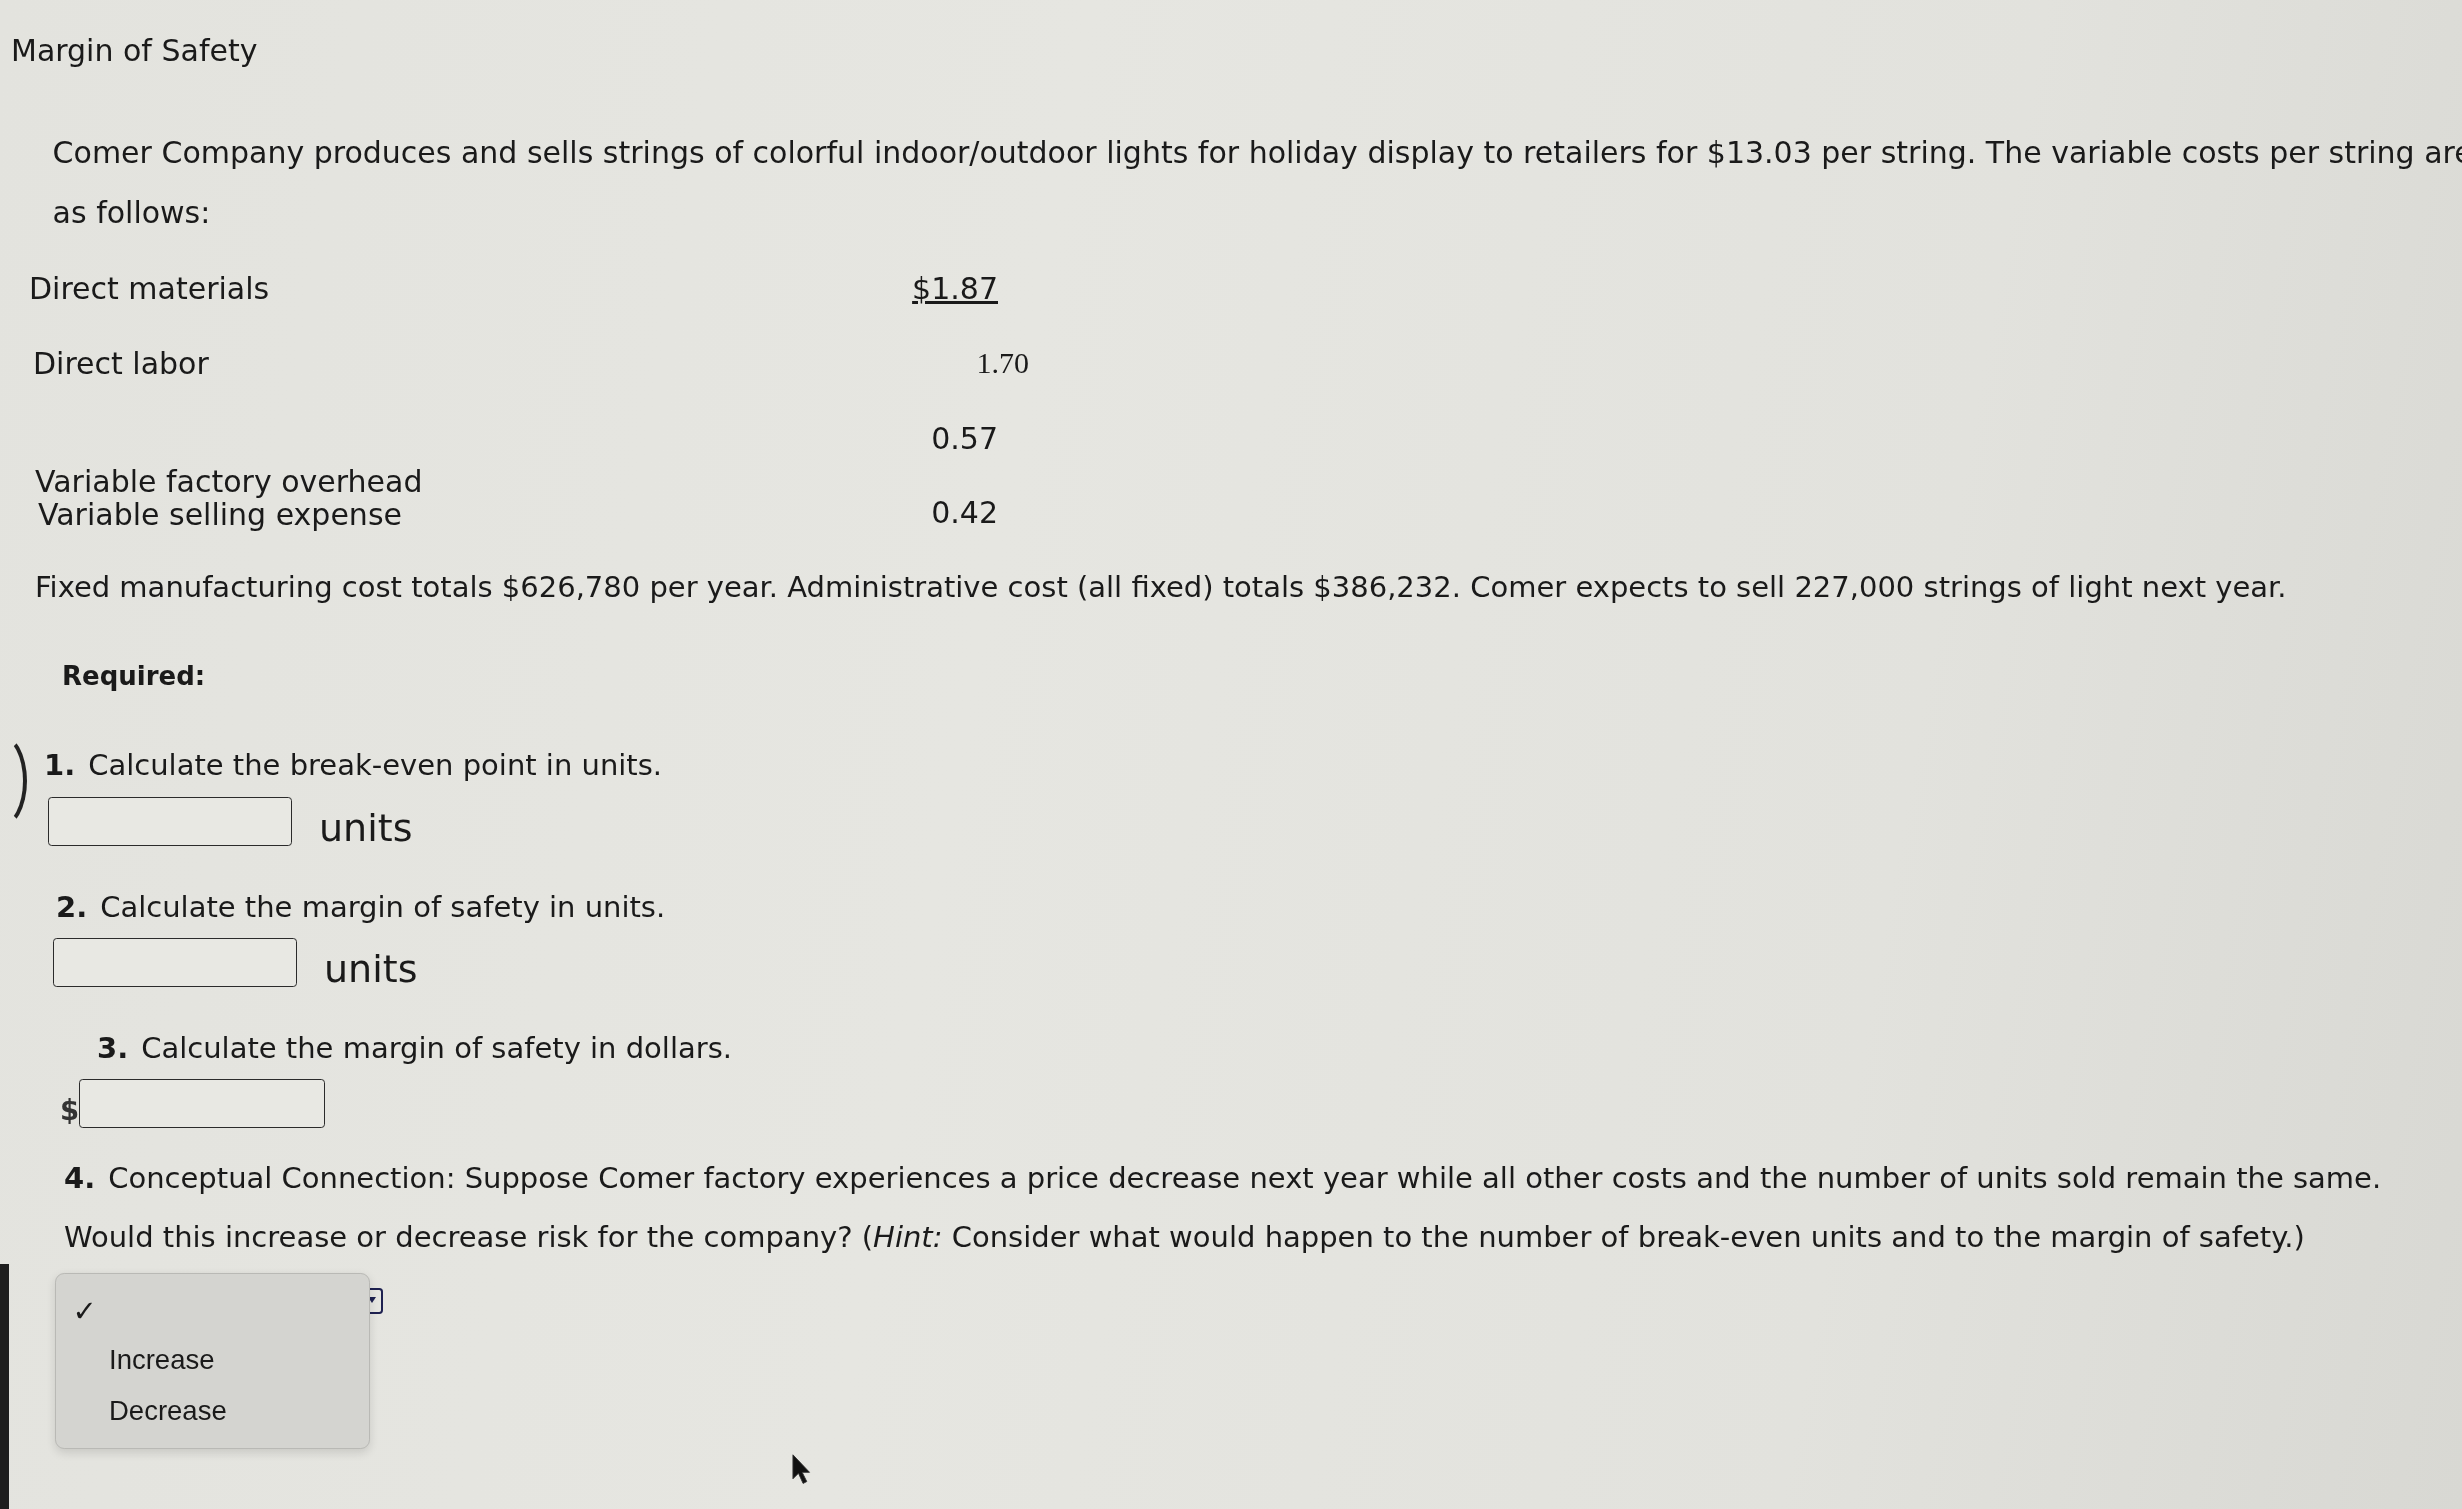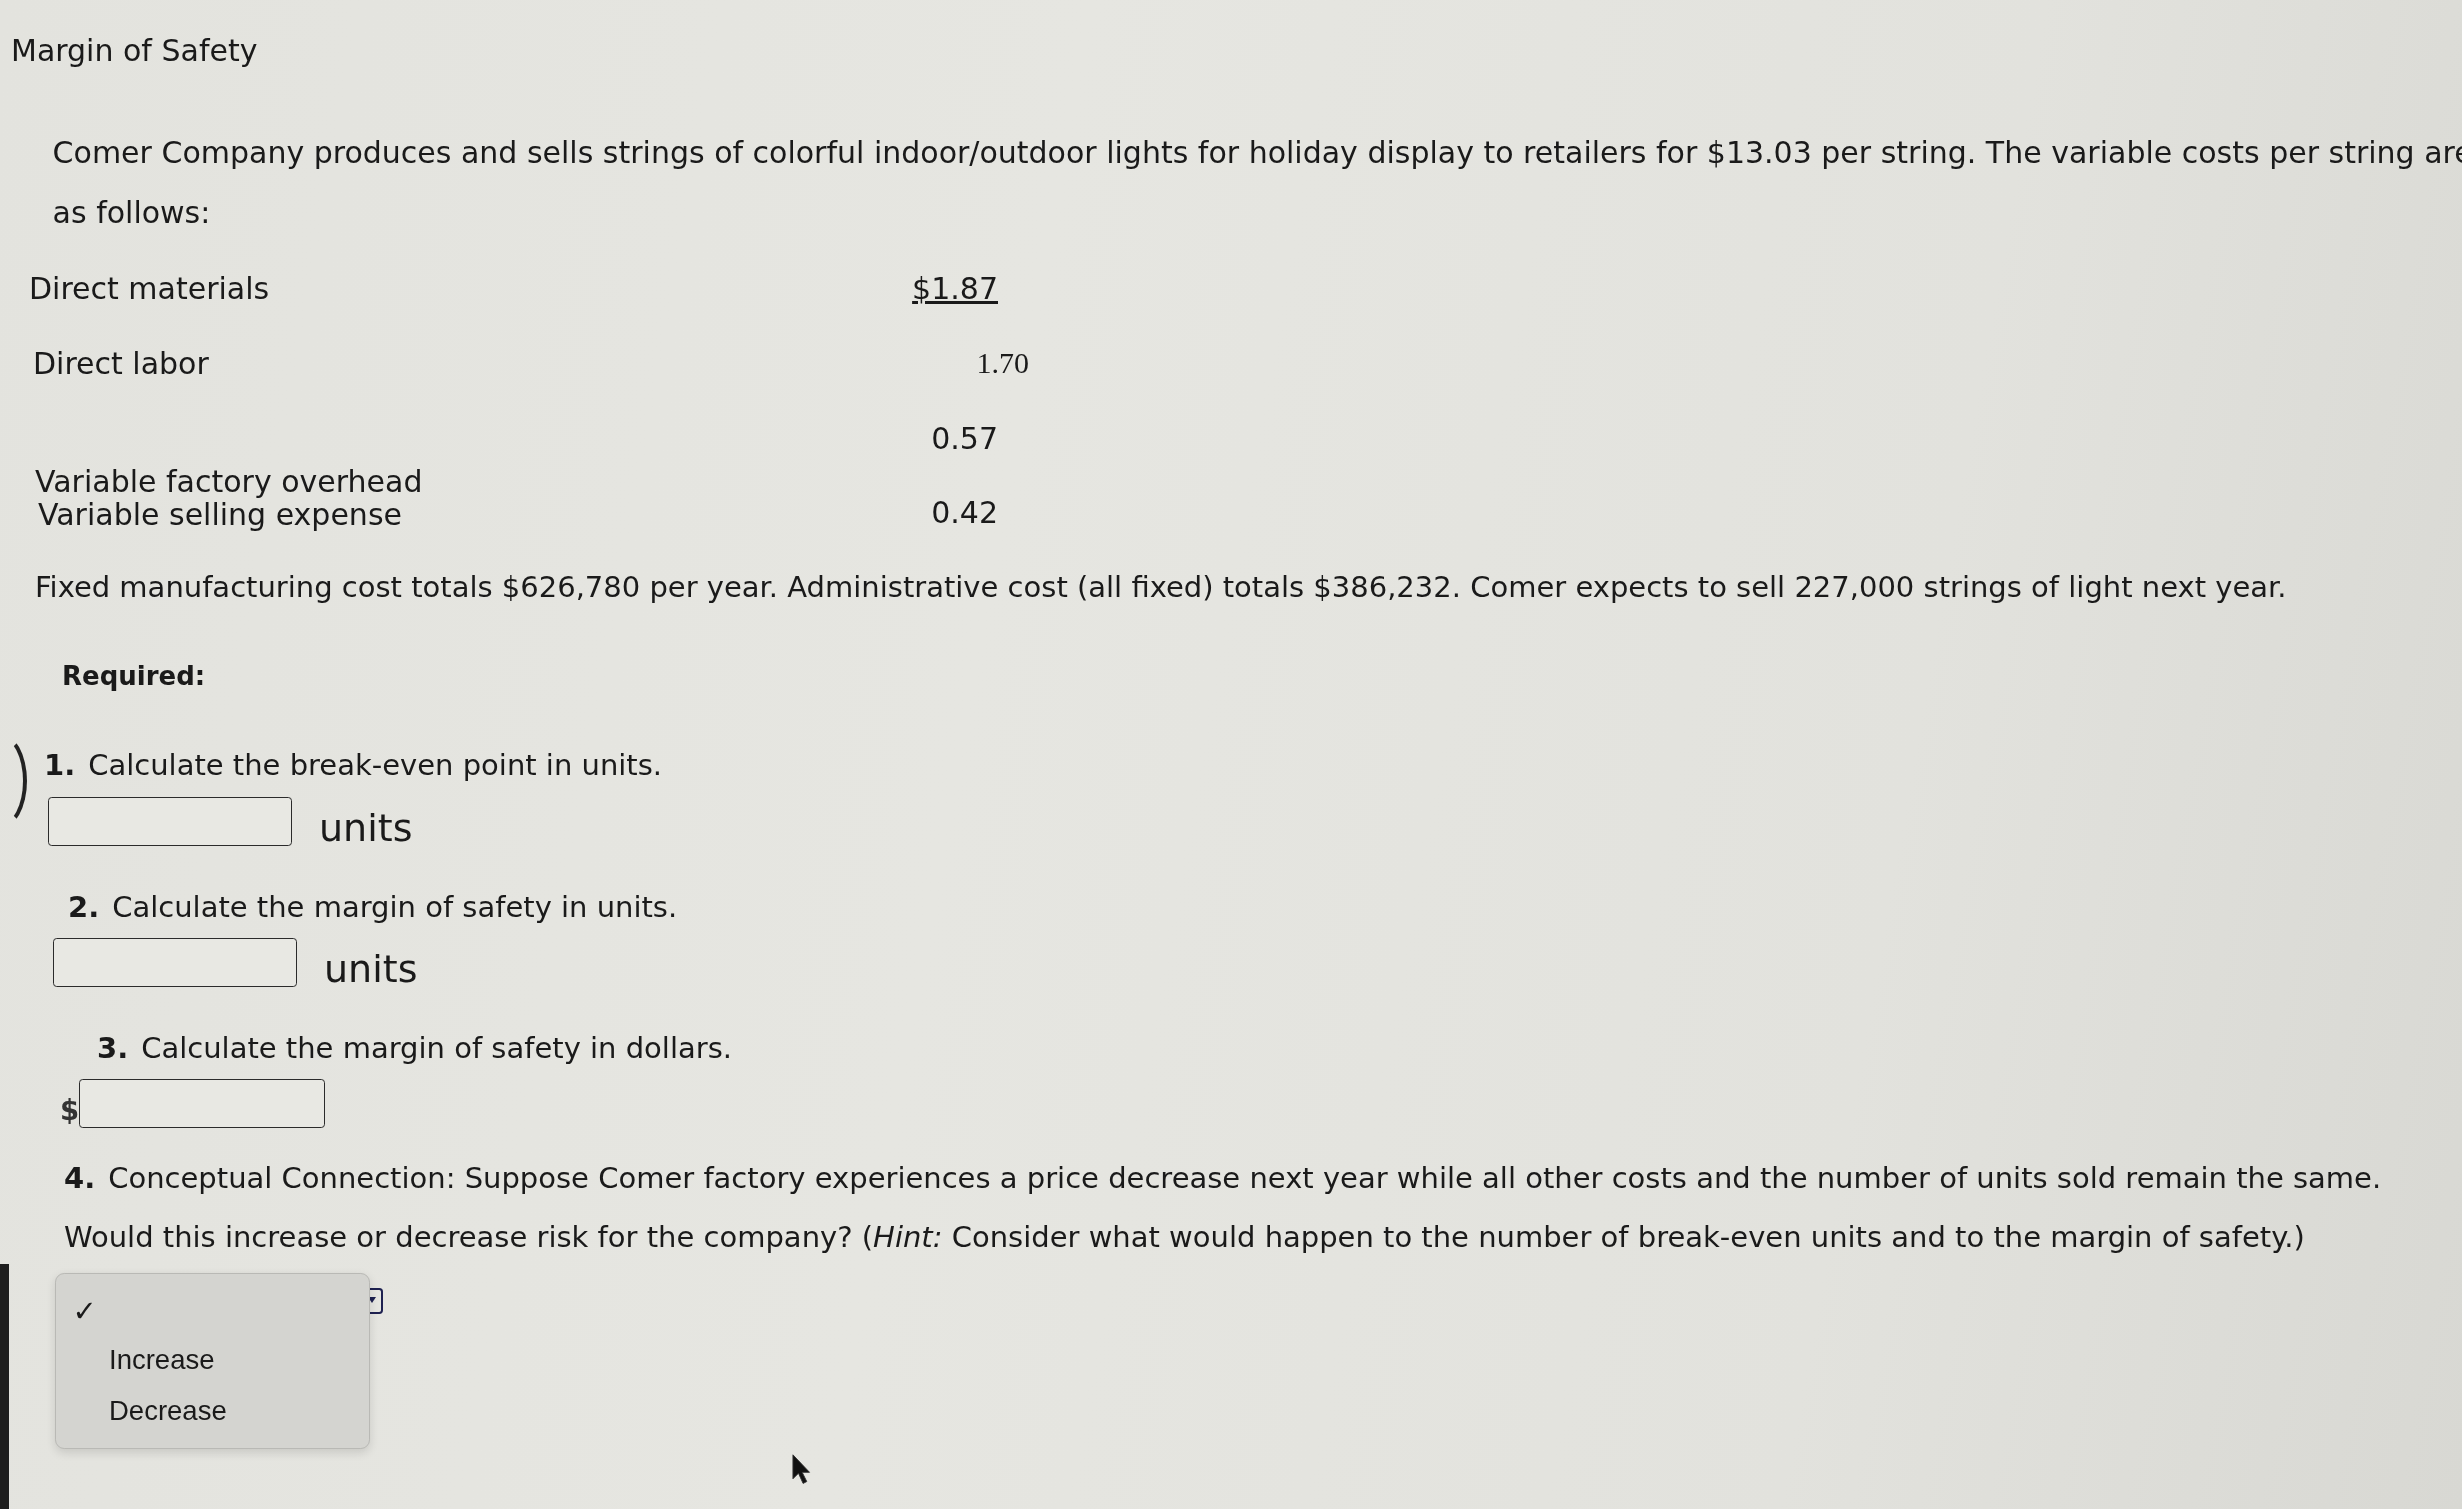--- a/index.html
+++ b/index.html
@@ -164,21 +164,21 @@
 <div class="abs required">Required:</div>
 
 <div class="abs left-bracket"></div>
 
 <div class="abs question" style="left:44px; top:748px;">
   <span class="num">1.</span><span>Calculate the break-even point in units.</span>
 </div>
 <input class="abs answer-input" style="left: 48px; top: 797px;" type="text" value="">
 <div class="abs unit-label" style="left:319px; top:806px;">units</div>
 
-<div class="abs question" style="left:68px; top:890px;">
+<div class="abs question" style="left:56px; top:890px;">
   <span class="num">2.</span><span>Calculate the margin of safety in units.</span>
 </div>
 <input class="abs answer-input" style="left: 53px; top: 938px;" type="text" value="">
 <div class="abs unit-label" style="left:324px; top:947px;">units</div>
 
 <div class="abs question" style="left:57px; top:1031px;margin-left:40px;">
   <span class="num">3.</span><span>Calculate the margin of safety in dollars.</span>
 </div>
 <div class="abs dollar-sign" style="left:60px; top:1094px;">$</div>
 <input class="abs answer-input" style="left: 79px; top: 1079px; width: 246px;" type="text" value="">

